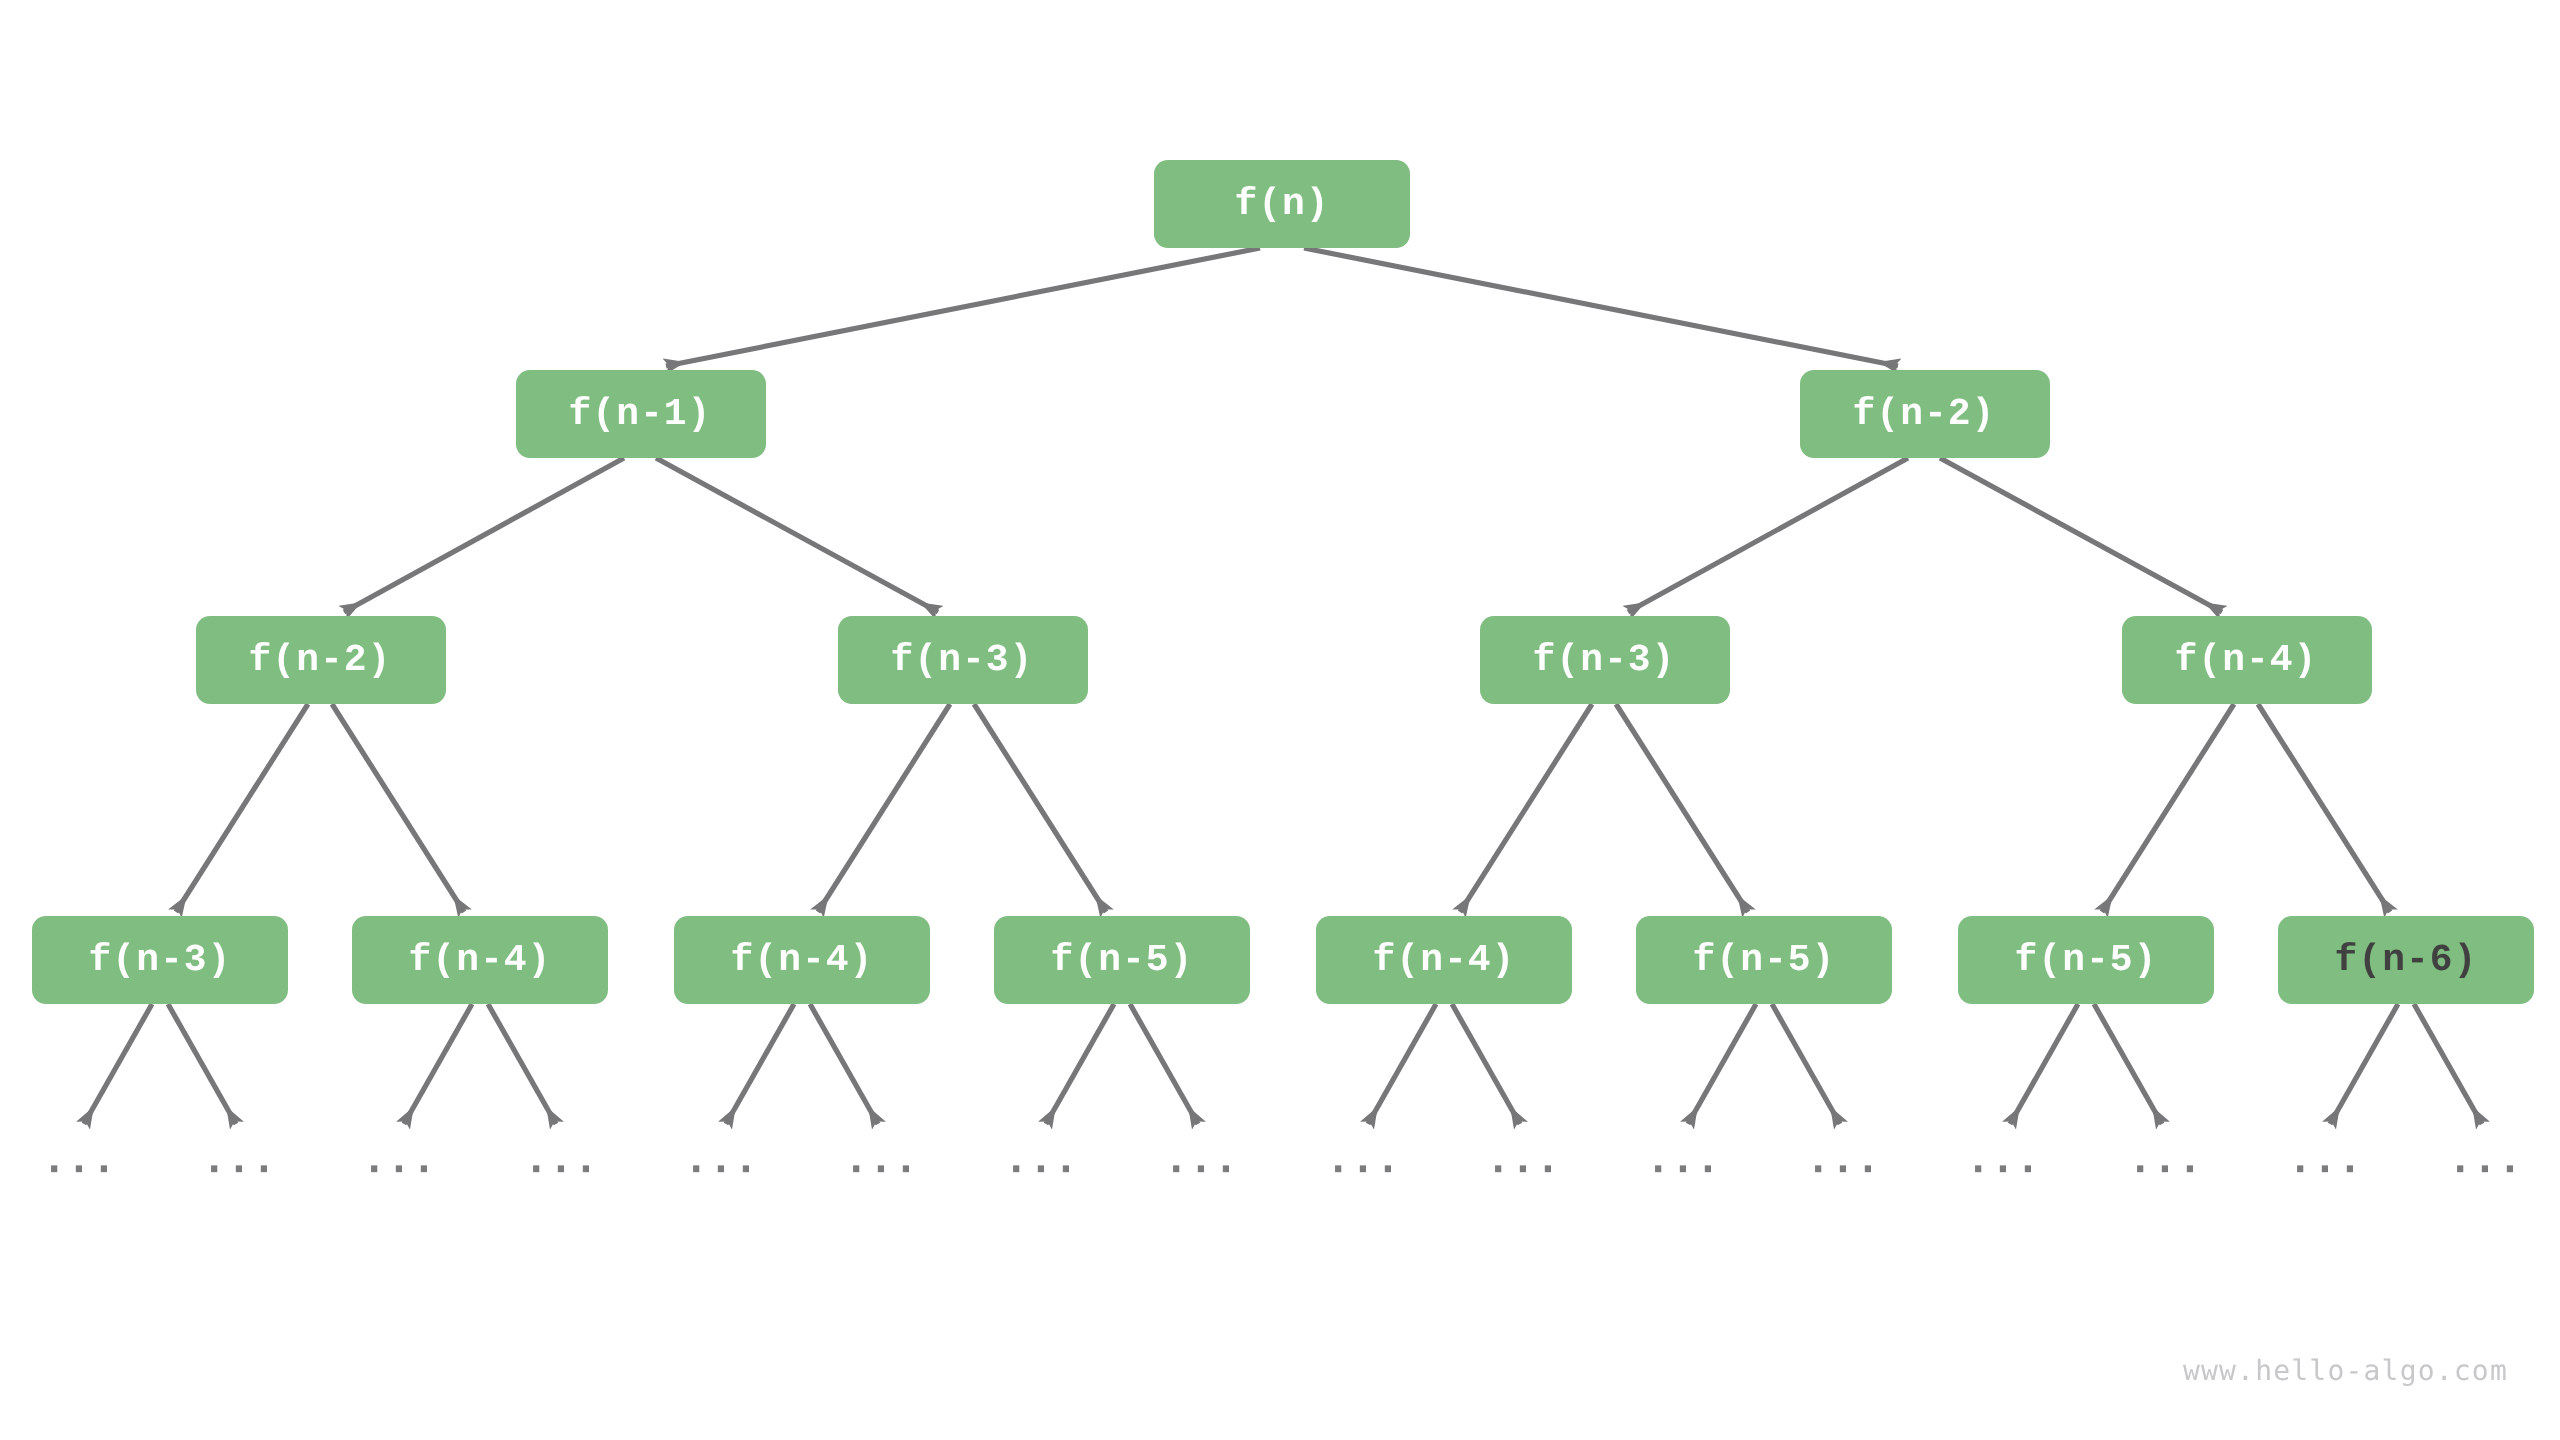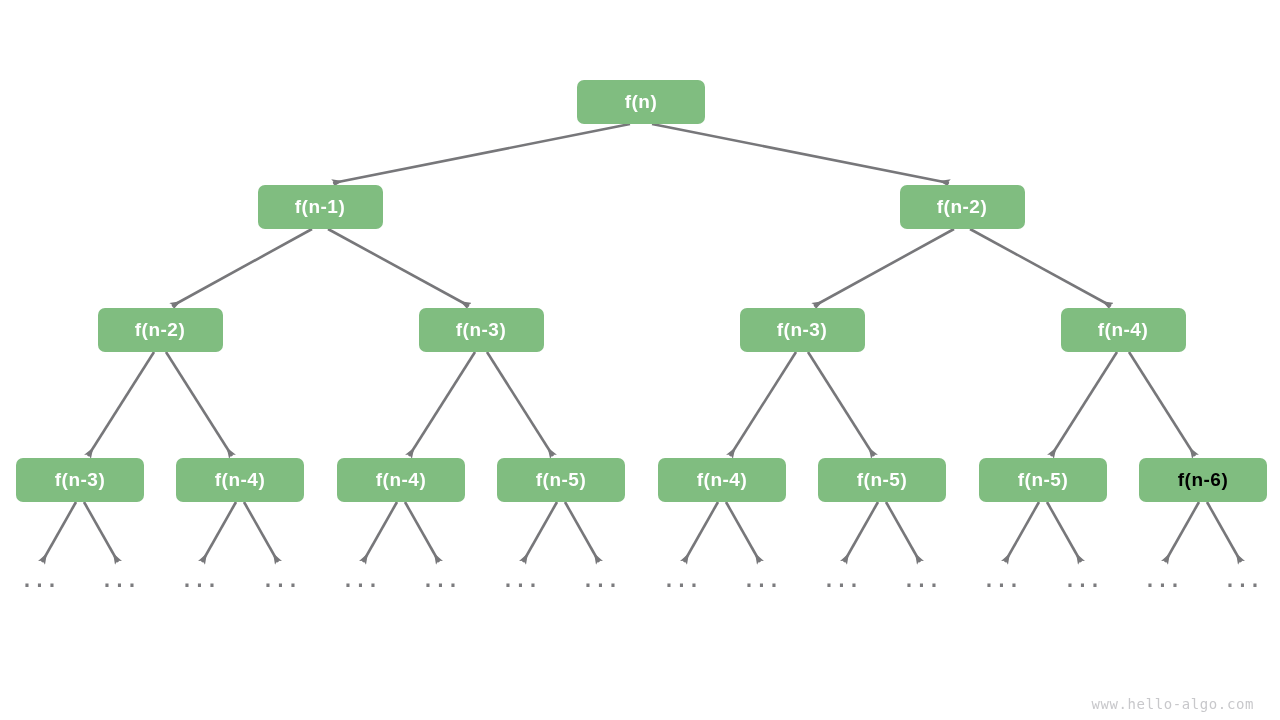--- a/index.html
+++ b/index.html
@@ -27,41 +27,41 @@
   }
   .node {
     position: absolute;
     box-sizing: border-box;
     background: #80bd80;
     border-radius: 7px;
     display: flex;
     align-items: center;
     justify-content: center;
     color: #ffffff;
-    font-family: Liberation Sans, sans-serif;
+    font-family: Liberation Mono, monospace;
     font-size: 19px;
     font-weight: bold;
     letter-spacing: 0.5px;
     white-space: nowrap;
     z-index: 2;
   }
   .ellipsis {
     position: absolute;
     color: #7c7c7f;
     font-family: "DejaVu Sans Mono", monospace;
     font-size: 19px;
     font-weight: bold;
     letter-spacing: 1px;
     transform: translate(-50%, -50%);
     z-index: 2;
   }
   #watermark {
     position: absolute;
     right: 26px;
-    bottom: 8px;
+    bottom: 26px;
     color: #c8c8cb;
     font-family: "DejaVu Sans Mono", monospace;
     font-size: 14px;
     letter-spacing: 0.6px;
     z-index: 3;
   }
 </style>
 </head>
 <body>
 
@@ -115,21 +115,21 @@
       <div class="node" style="left: 418.5px; top: 308px; width: 125px; height: 44px; background: rgb(128, 189, 128); color: rgb(255, 255, 255);">f(n-3)</div>
       <div class="node" style="left: 739.5px; top: 308px; width: 125px; height: 44px; background: rgb(128, 189, 128); color: rgb(255, 255, 255);">f(n-3)</div>
       <div class="node" style="left: 1060.5px; top: 308px; width: 125px; height: 44px; background: rgb(128, 189, 128); color: rgb(255, 255, 255);">f(n-4)</div>
       <div class="node" style="left: 16px; top: 458px; width: 128px; height: 44px; background: rgb(128, 189, 128); color: rgb(255, 255, 255);">f(n-3)</div>
       <div class="node" style="left: 176px; top: 458px; width: 128px; height: 44px; background: rgb(128, 189, 128); color: rgb(255, 255, 255);">f(n-4)</div>
       <div class="node" style="left: 337px; top: 458px; width: 128px; height: 44px; background: rgb(128, 189, 128); color: rgb(255, 255, 255);">f(n-4)</div>
       <div class="node" style="left: 497px; top: 458px; width: 128px; height: 44px; background: rgb(128, 189, 128); color: rgb(255, 255, 255);">f(n-5)</div>
       <div class="node" style="left: 658px; top: 458px; width: 128px; height: 44px; background: rgb(128, 189, 128); color: rgb(255, 255, 255);">f(n-4)</div>
       <div class="node" style="left: 818px; top: 458px; width: 128px; height: 44px; background: rgb(128, 189, 128); color: rgb(255, 255, 255);">f(n-5)</div>
       <div class="node" style="left: 979px; top: 458px; width: 128px; height: 44px; background: rgb(128, 189, 128); color: rgb(255, 255, 255);">f(n-5)</div>
-      <div class="node" style="left: 1139px; top: 458px; width: 128px; height: 44px; background: rgb(128, 189, 128); color: #000000;">f(n-6)</div>
+      <div class="node" style="left: 1139px; top: 458px; width: 128px; height: 44px; background: rgb(128, 189, 128); color: #404040;">f(n-6)</div>
     </div>
   <div id="ellipsis-layer">
       <div class="ellipsis" style="left: 40px; top: 585px; color: rgb(124, 124, 127);">···</div>
       <div class="ellipsis" style="left: 120px; top: 585px; color: rgb(124, 124, 127);">···</div>
       <div class="ellipsis" style="left: 200px; top: 585px; color: rgb(124, 124, 127);">···</div>
       <div class="ellipsis" style="left: 281px; top: 585px; color: rgb(124, 124, 127);">···</div>
       <div class="ellipsis" style="left: 361px; top: 585px; color: rgb(124, 124, 127);">···</div>
       <div class="ellipsis" style="left: 441px; top: 585px; color: rgb(124, 124, 127);">···</div>
       <div class="ellipsis" style="left: 521px; top: 585px; color: rgb(124, 124, 127);">···</div>
       <div class="ellipsis" style="left: 601px; top: 585px; color: rgb(124, 124, 127);">···</div>

